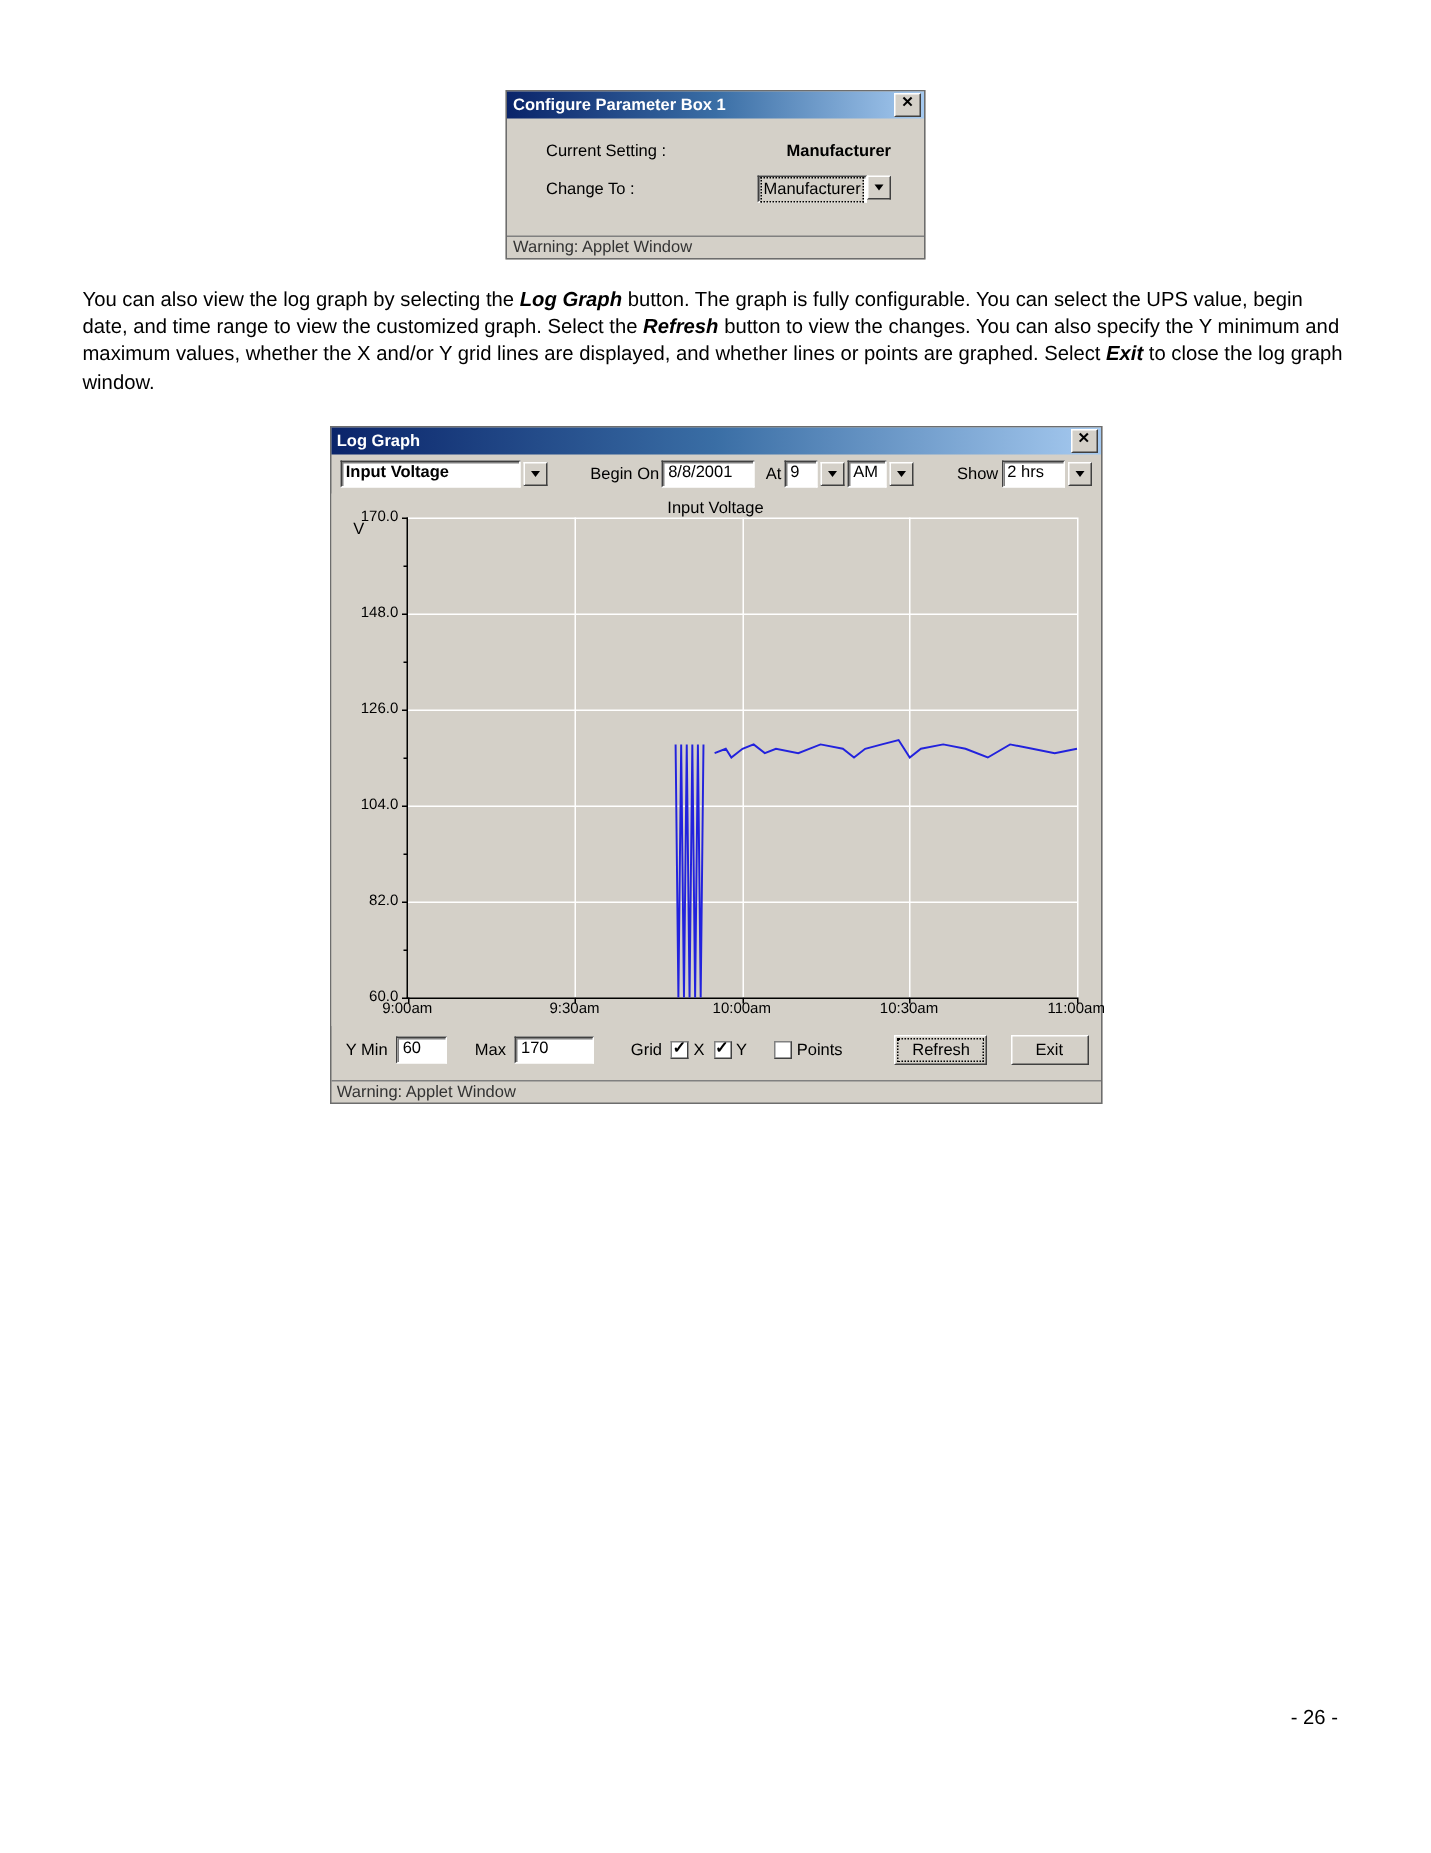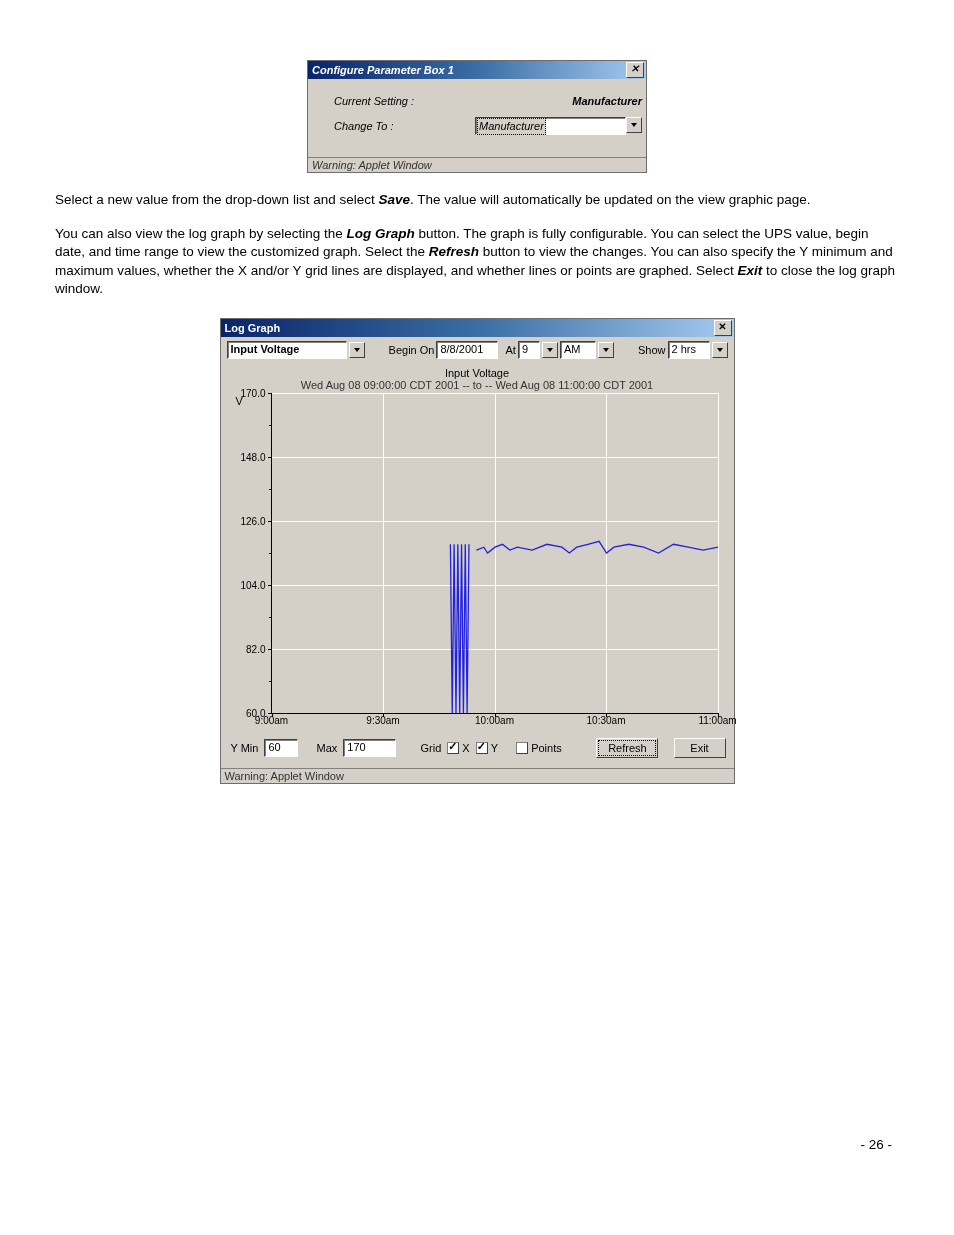--- a/index.html
+++ b/index.html
@@ -103,21 +103,21 @@
     border-right: 3px solid transparent;
     border-top: 4px solid #000;
   }
   .status {
     border-top: 1px solid #808080;
     padding: 1px 4px;
     font-size: 11px;
     color: #333;
   }
   
-  .cfg-body { padding: 16px 4px 12px 26px; }
+  .cfg-body { padding: 16px 22px 12px 26px; }
   .cfg-row { display: flex; align-items: center; margin-bottom: 10px; }
   .cfg-row .lbl { width: 112px; }
   .cfg-row .val { flex: 1; margin-left: 29px; }
   .btnrow { text-align: center; padding: 8px 0 6px 0; }
   .btnrow .btn { width: 72px; margin: 0 10px; }
   .focus-dots {
     display: inline-block;
     border: 1px dotted #000;
     padding: 0 1px;
     background: #d4d0c8;
@@ -189,21 +189,21 @@
   .bottom-row {
     display:flex; align-items:center; padding:6px 8px 10px 10px; gap:6px;
   }
 </style>
 </head>
 <body>
 
 <div class="page">
 
 
-  <div class="win" style="width:340px; margin: 2px auto 18px auto; font-style: italic;">
+  <div class="win" style="width:280px; margin: 2px auto 18px auto;">
     <div class="titlebar">
       <span>Configure Parameter Box 1</span>
       <span class="closebtn">✕</span>
     </div>
     <div class="cfg-body">
       <div class="cfg-row">
         <span class="lbl">Current Setting :</span>
         <span class="val" style="text-align:right; font-weight:bold;">Manufacturer</span>
       </div>
       <div class="cfg-row">
@@ -212,51 +212,47 @@
           <span class="input" style="flex:1; position:relative;">
             <span class="focus-dots" style="position:absolute; left:1px; top:0;">Manufacturer</span>
           </span>
           <span class="ddarrow"></span>
         </span>
       </div>
     </div>
     <div class="status">Warning: Applet Window</div>
   </div>
 
-  <p>
-    <span>Select a new value from the drop-down list and select </span><b><i>Save</i></b><span>.  The value will automatically be updated on the view graphic page.</span>
-  </p>
 
   <p>
     <span>You can also view the log graph by selecting the </span><b><i>Log Graph</i></b><span> button.  The graph is fully configurable.  You can select the UPS value, begin date, and time range to view the customized graph.  Select the </span><b><i>Refresh</i></b><span> button to view the changes.  You can also specify the Y minimum and maximum values, whether the X and/or Y grid lines are displayed, and whether lines or points are graphed.  Select </span><b><i>Exit</i></b><span> to close the log graph window.</span>
   </p>
 
   <div class="win log-win">
     <div class="titlebar">
       <span>Log Graph</span>
       <span class="closebtn">✕</span>
     </div>
 
     <div class="tool-row">
       <span class="input" style="width:120px; font-weight:bold;">Input Voltage</span><span class="ddarrow"></span>
       <span class="tool-sp"></span>
       <span>Begin On</span>
       <span class="input" style="width:62px;">8/8/2001</span>
       &nbsp;
       <span>At</span>
       <span class="input" style="width:22px;">9</span><span class="ddarrow"></span>
-      <span class="input" style="width:36px;">AM</span><span class="ddarrow"></span>
+      <span class="input" style="width:26px;">AM</span><span class="ddarrow"></span>
       <span class="tool-sp"></span>
       <span>Show</span>
       <span class="input" style="width:42px;">2 hrs</span><span class="ddarrow"></span>
     </div>
 
     <div class="chart-area">
       <div class="chart-title">Input Voltage</div>
-      <div class="chart-sub">Wed Aug 08 09:00:00 CDT 2001 -- to -- Wed Aug 08 11:00:00 CDT 2001</div>
       <div class="plot" id="plot">
         <span class="axis-y-title">V</span>
       <div class="tick-x" style="left: 0px;"></div>
           <div class="xlabel" style="left: 0px;">9:00am</div>
           <div class="grid-v" style="left: 111.5px;"></div>
           <div class="tick-x" style="left: 111.5px;"></div>
           <div class="xlabel" style="left: 111.5px;">9:30am</div>
           <div class="grid-v" style="left: 223px;"></div>
           <div class="tick-x" style="left: 223px;"></div>
           <div class="xlabel" style="left: 223px;">10:00am</div>

